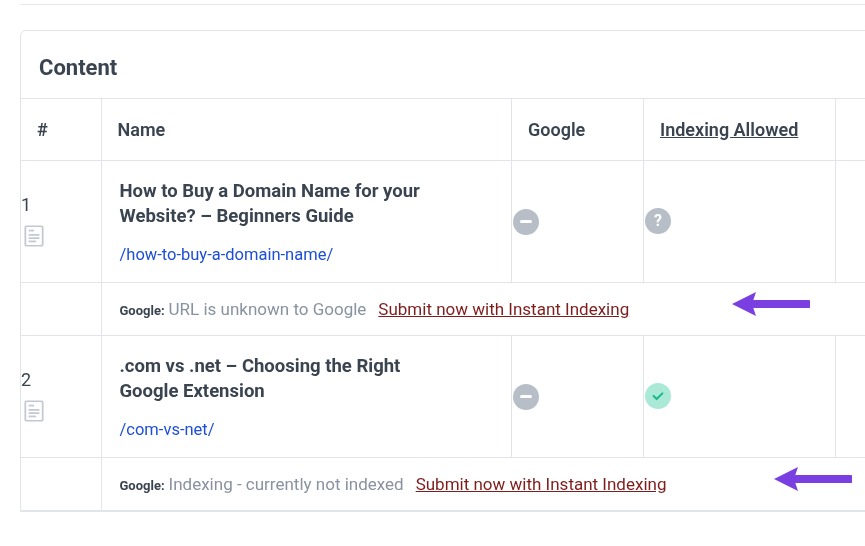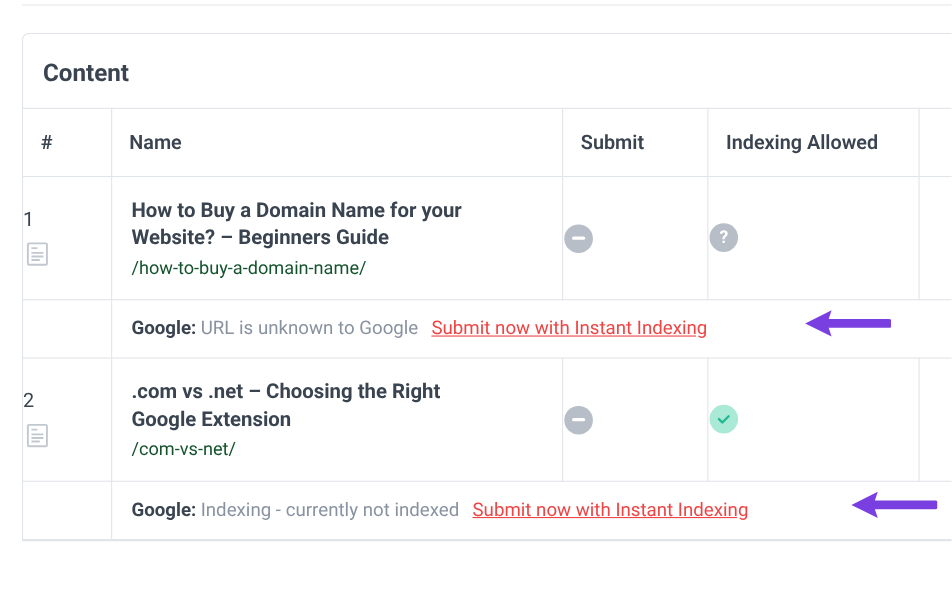--- a/index.html
+++ b/index.html
@@ -46,21 +46,21 @@
   table.content th {
     font-size: 18px;
     font-weight: 600;
     color: #3a4450;
     background: #fff;
     padding: 20px 16px;
   }
   th.num-head { text-align: center; width: 80px; }
   th.title-head { width: auto; }
   th.status-head { text-align: center; width: 132px; }
-  th.index-head { text-align: center; width: 192px; }
+  th.index-head { text-align: center; width: 192px; text-decoration: underline; }
   th.tail-head { width: 22px; border-right: none; }
 
   td.num-cell {
     text-align: center;
     width: 80px;
     padding: 18px 0 14px 0;
   }
   .row-num { font-size: 18px; color: #3a4450; margin-bottom: 8px; }
 
   .doc-icon { display: inline-block; }
@@ -68,22 +68,22 @@
   td.title-cell { padding: 18px 18px; }
   .item-title {
     font-size: 18.5px;
     font-weight: 700;
     color: #3a4450;
     line-height: 1.35;
     max-width: 340px;
   }
   .item-slug {
     font-size: 16.5px;
-    color: #14532d;
-    margin-top: 6px;
+    color: #1d4ed8;
+    margin-top: 16px;
   }
 
   td.status-cell, td.index-cell { text-align: center; }
 
   .badge {
     display: inline-flex;
     width: 26px; height: 26px;
     border-radius: 50%;
     align-items: center; justify-content: center;
   }
@@ -93,24 +93,24 @@
   .qmark { color: #fff; font-weight: 700; font-size: 16px; line-height: 1; }
   .check { width: 14px; height: 14px; }
 
   td.tail-cell { border-right: none; }
 
   td.meta-cell {
     padding: 16px 18px;
     border-right: none;
     position: relative;
   }
-  .meta-label { font-weight: 700; color: #3a4450; font-size: 17px; }
+  .meta-label { font-weight: 700; color: #3a4450; font-size: 13px; }
   .meta-value { color: #8892a0; font-size: 17px; text-align: center; }
   .submit-link {
-    color: #ef4444;
+    color: #7f1d1d;
     font-size: 17px;
     text-decoration: underline;
     margin-left: 8px;
     cursor: pointer;
   }
 
   .arrow {
     position: absolute;
     width: 80px; height: 30px;
   }
@@ -130,21 +130,21 @@
 <div class="top-frag"></div>
 
 <div class="panel">
   <div class="panel-title">Content</div>
 
   <table class="content">
     <tbody>
         <tr>
       <th class="num-head">#</th>
       <th class="title-head">Name</th>
-      <th class="status-head">Submit</th>
+      <th class="status-head">Google</th>
       <th class="index-head">Indexing Allowed</th>
       <th class="tail-head"></th>
     </tr>
 
     <tr>
       <td class="num-cell" rowspan="1">
         <div class="row-num">1</div>
         <span class="doc-icon">
           <svg width="26" height="26" viewBox="0 0 24 24" fill="none" stroke="#c2c8d0" stroke-width="1.6">
             <rect x="4" y="3" width="16" height="18" rx="1"></rect>

